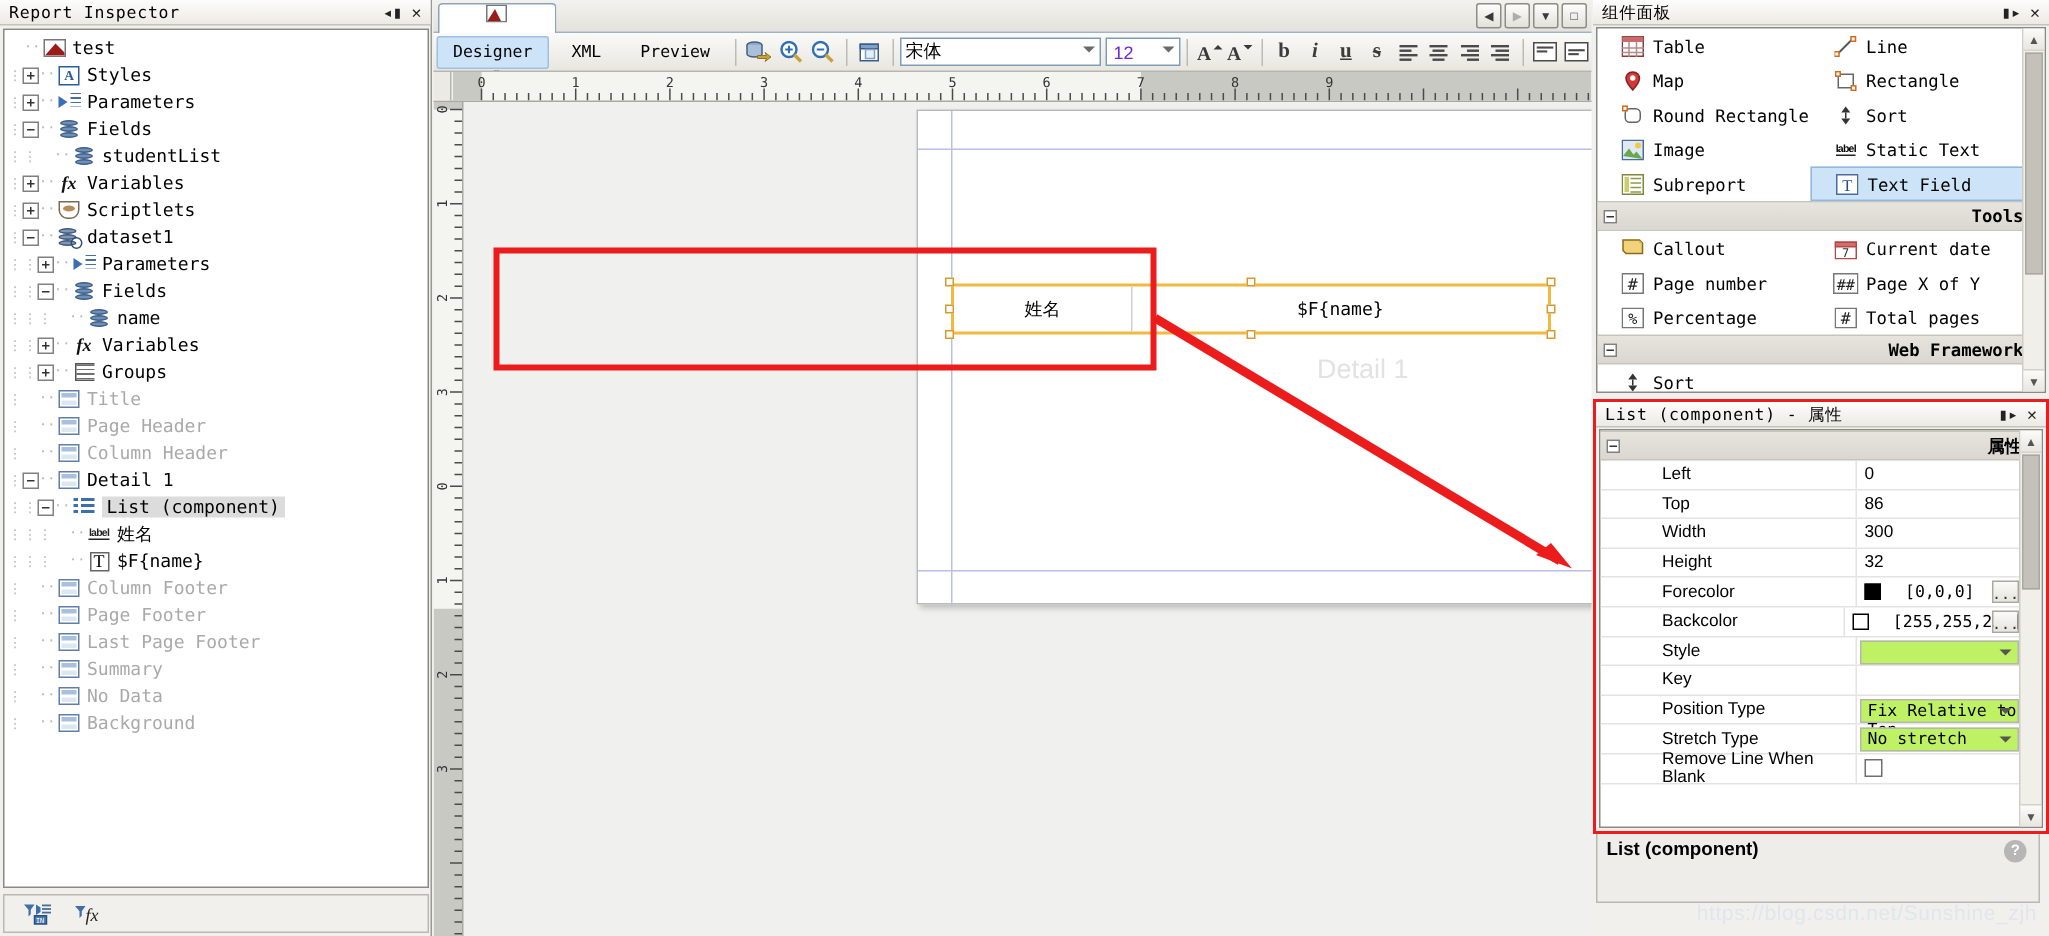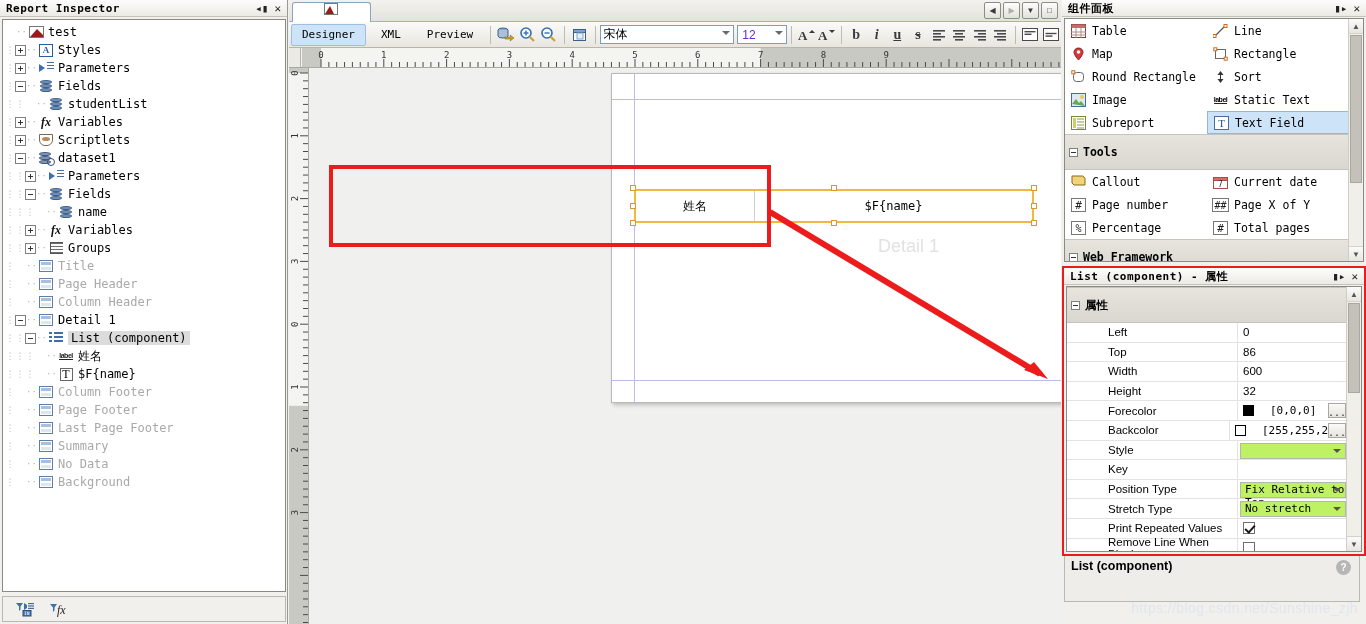--- a/index.html
+++ b/index.html
@@ -15,21 +15,21 @@
   #root { position: relative; width: 1366px; height: 624px; }
 
   
   .panel-title {
     height: 17px;
     background: linear-gradient(#fdfdfd, #eceae3);
     border-bottom: 1px solid #c3c3bb;
     display: flex; align-items: center;
     padding: 0 4px 0 6px;
     font-family: "DejaVu Sans Mono", monospace;
-    font-weight: bold; font-size: 11px;
+    font-weight: normal; font-size: 11px;
     color: #000;
     position: relative;
   }
   .panel-title .ttl { flex: 1; white-space: nowrap; overflow: hidden; letter-spacing: .5px;}
   .panel-btns { display: flex; gap: 6px; align-items: center; padding-right: 2px; }
   .pbtn { font-size: 11px; color: #222; cursor: default; line-height: 1; }
 
   
   #inspector {
     position: absolute; left: 0; top: 0;
@@ -237,30 +237,30 @@
   #comppanel {
     position:absolute; left:1062px; top:0; width:304px; height:264px;
     background:#f1f0ec;
   }
   #comp-body{
     position:absolute;left:2px;top:18px;width:300px;height:244px;
     background:#fff;border:1px solid #8a8a84;overflow:hidden;
   }
   .comp-grid{ display:grid; grid-template-columns: 1fr 1fr; }
   .compitem{
-    height:23px; display:flex; align-items:center; gap:5px; padding-left:5px;
+    height:23px; display:flex; align-items:center; gap:5px; padding-left:15px;
     font-family:"DejaVu Sans Mono",monospace; font-size:11.5px; white-space:nowrap;
   }
   .compitem.sel{ background:#cde3f7; border:1px solid #8fb8df; height:23px;}
   .sectionhdr{
-    grid-column: 1 / -1; height:36px;
+    grid-column: 1 / -1; height:20px;
     background:linear-gradient(#e6e4dd,#d9d7d0);
     border-top:1px solid #c6c4bd;border-bottom:1px solid #c6c4bd;
-    display:flex;align-items:center;gap:5px;padding-left:4px;
-    font-family:"DejaVu Sans Mono",monospace;font-weight:bold;font-size:11.5px;
+    display:flex;align-items:center;gap:15px;padding-left:4px;
+    font-family:"DejaVu Sans Mono",monospace;font-weight:bold;font-size:11.5px;justify-content:space-between;
   }
   .minus{width:9px;height:9px;border:1px solid #808080;background:#fff;position:relative;}
   .minus::before{content:'';position:absolute;left:1px;top:3px;width:5px;height:1px;background:#333;}
   .cico{width:17px;height:16px;flex:0 0 auto;display:inline-flex;align-items:center;justify-content:center;}
 
   .vscroll{
     position:absolute; right:0; top:0; width:15px; bottom:0;
     background:#f0efe9; border-left:1px solid #cfcdc6;
   }
   .vscroll .arr{height:15px;display:flex;align-items:center;justify-content:center;font-size:8px;color:#555;
@@ -1215,21 +1215,21 @@
           </div>
           <div class="prow">
             <div class="pname">Top</div>
             <div class="pval">
               <span>86</span>
             </div>
           </div>
           <div class="prow">
             <div class="pname">Width</div>
             <div class="pval">
-              <span>600</span>
+              <span>300</span>
             </div>
           </div>
           <div class="prow">
             <div class="pname">Height</div>
             <div class="pval">
               <span>32</span>
             </div>
           </div>
           <div class="prow">
             <div class="pname">Forecolor</div>
@@ -1274,26 +1274,20 @@
           <div class="prow">
             <div class="pname">Stretch Type</div>
             <div class="pval">
               <span class="combo">
                 <span>No stretch</span>
                 <span class="cv"></span>
               </span>
             </div>
           </div>
           <div class="prow">
-            <div class="pname">Print Repeated Values</div>
-            <div class="pval">
-              <span class="cbx on"></span>
-            </div>
-          </div>
-          <div class="prow">
             <div class="pname">Remove Line When Blank</div>
             <div class="pval">
               <span class="cbx"></span>
             </div>
           </div>
         </div>
       <div class="vscroll">
         <div class="arr">▲</div>
         <div class="thumb" style="top:16px;height:90px;"></div>
         <div class="arr bot">▼</div>

